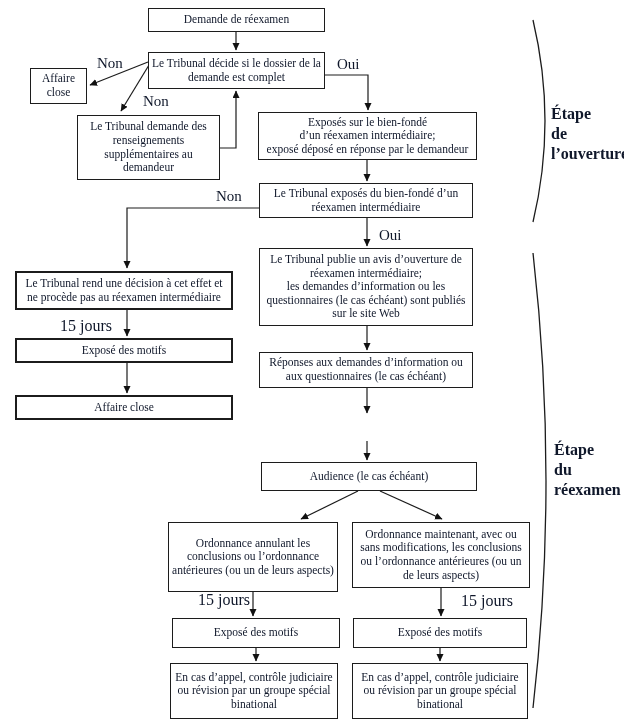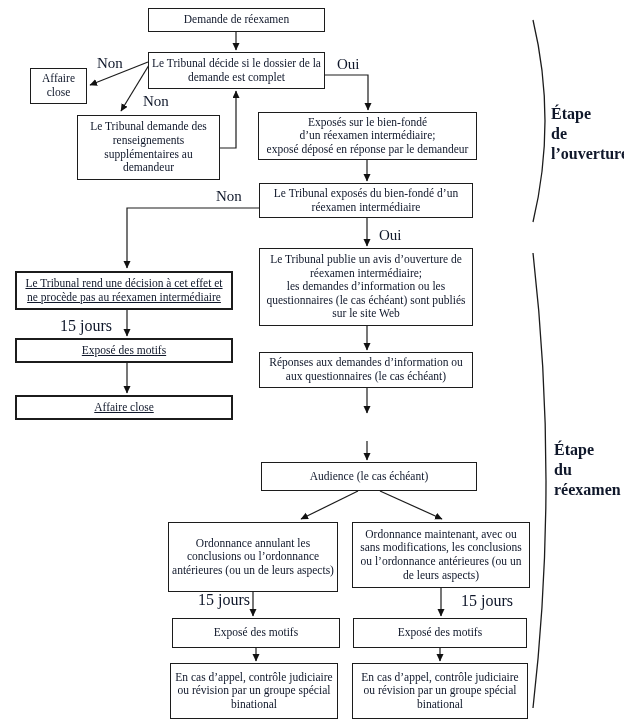--- a/index.html
+++ b/index.html
@@ -6,21 +6,21 @@
   .canvas{
     position:relative;width:624px;height:721px;background:#fff;
     font-family:"Liberation Serif","DejaVu Serif",serif;color:#0f172a;overflow:hidden;
   }
   svg.wires{position:absolute;left:0;top:0;width:624px;height:721px;}
   .node{
     position:absolute;box-sizing:border-box;border:1px solid #1c1c1c;background:#fff;
     display:flex;align-items:center;justify-content:center;text-align:center;
     font-size:11.5px;line-height:1.18;padding:1px 3px;white-space:pre-line;
   }
-  .thick{border-width:2px;text-decoration:underline;}
+  .thick{border-width:2px;}
   .lbl{position:absolute;font-size:15px;}
   .small{font-size:16px;}
   .stage{
     position:absolute;font-weight:bold;font-size:16px;line-height:1.25;width:60px;
   }
 </style>
 </head>
 <body>
 
 <div class="canvas">

